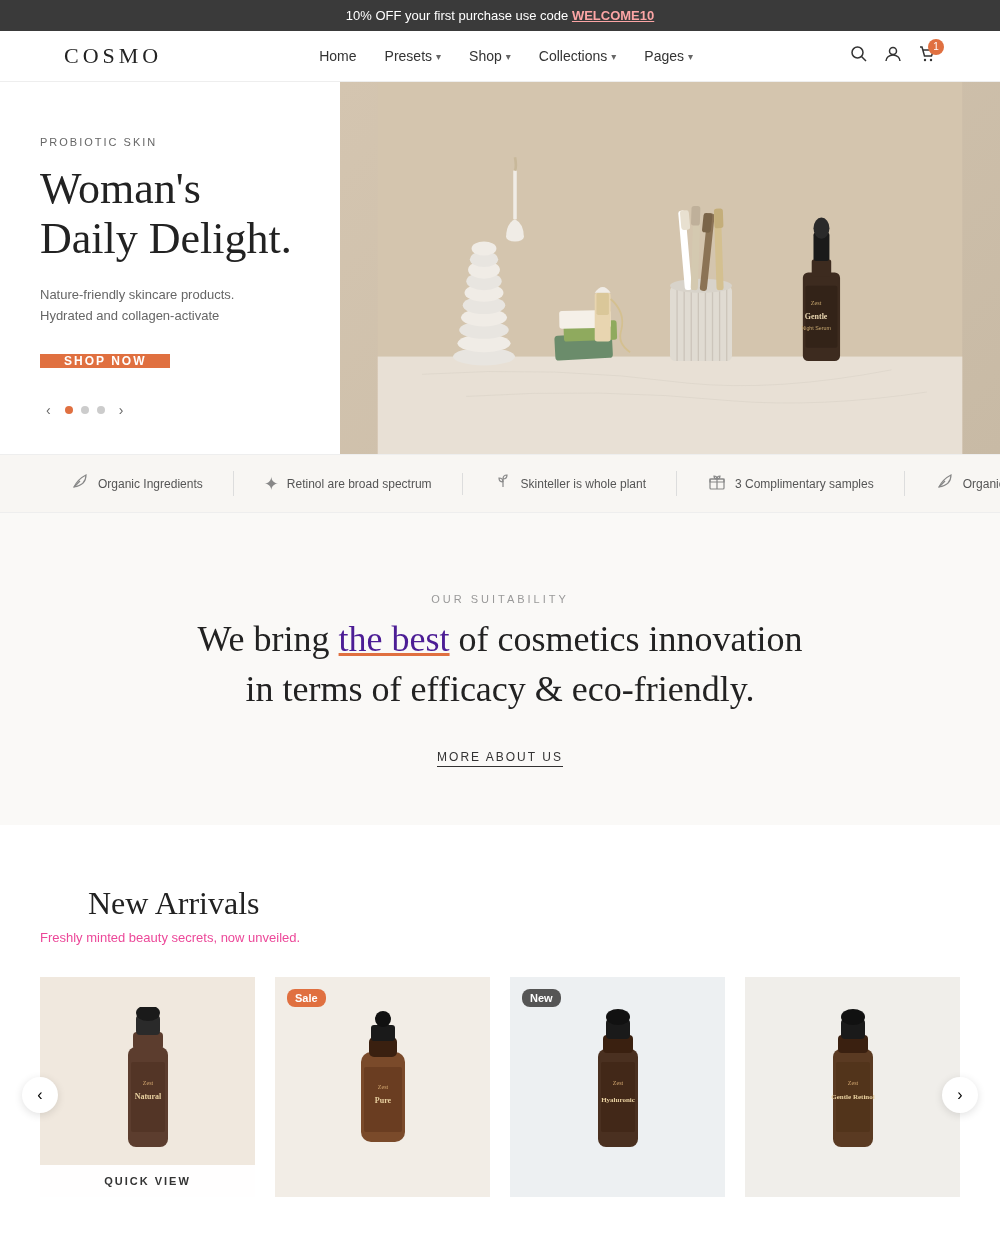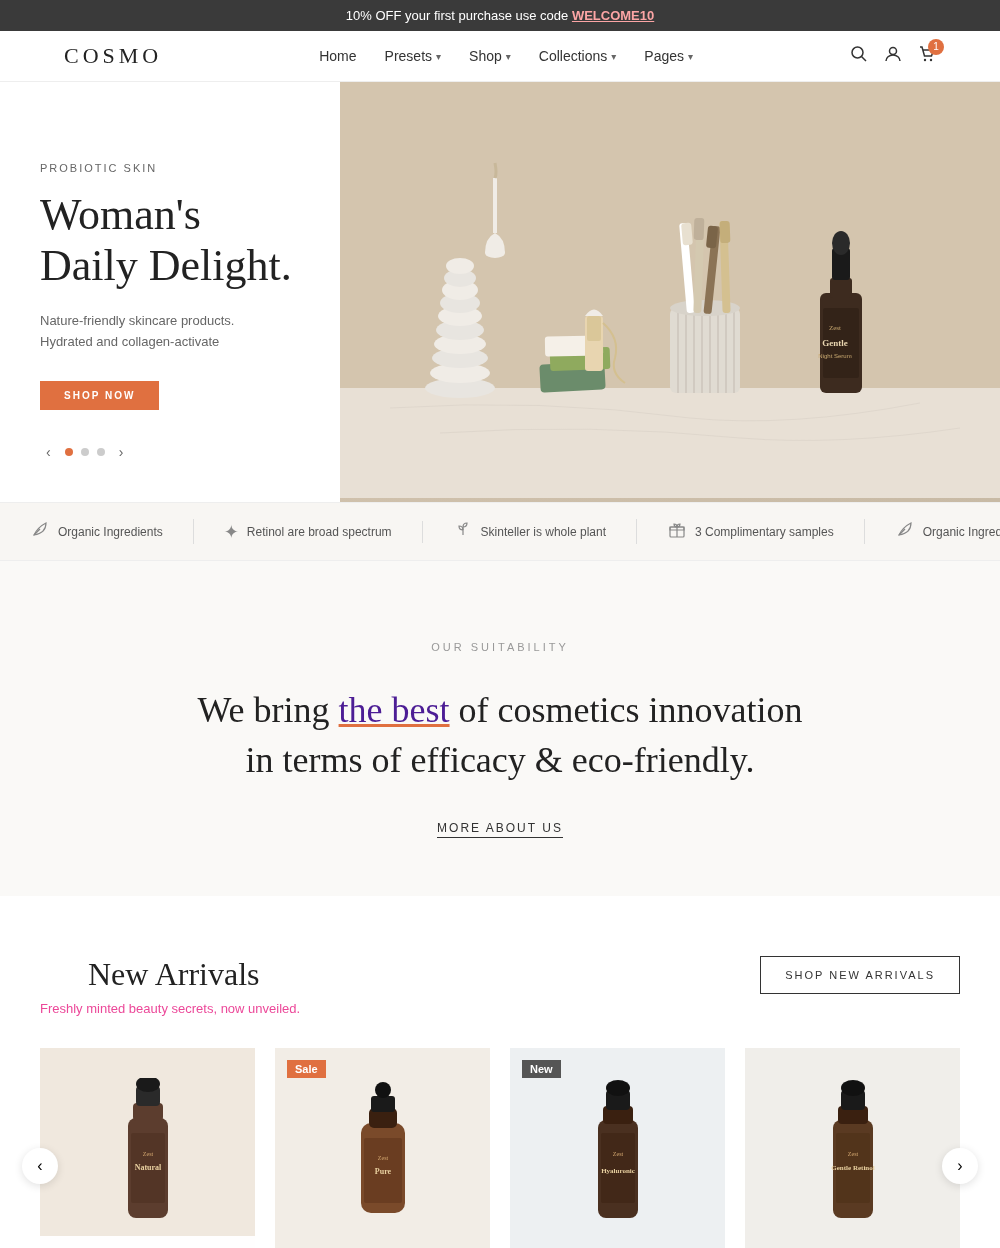--- a/index.html
+++ b/index.html
@@ -70,24 +70,23 @@
       font-size: 10px;
       display: flex;
       align-items: center;
       justify-content: center;
       font-family: Arial, sans-serif;
     }
 
     
     .hero {
       display: flex;
-      height: 420px;
+      height: 372px;
       position: relative;
       overflow: hidden;
-      align-items: flex-end;
     }
     .hero-text {
       width: 340px;
       flex-shrink: 0;
       padding: 60px 40px 40px 40px;
       display: flex;
       flex-direction: column;
       justify-content: center;
       background: #fff;
     }
@@ -111,22 +110,22 @@
       font-family: Arial, sans-serif;
       font-size: 13px;
       color: #666;
       line-height: 1.6;
       margin-bottom: 28px;
     }
     .shop-now-btn {
       background: #e07040;
       color: #fff;
       border: none;
-      padding: 9px 24px;
-      font-size: 10px;
+      padding: 0 24px;
+      font-size: 12px;
       letter-spacing: 2px;
       text-transform: uppercase;
       font-family: Arial, sans-serif;
       cursor: pointer;
       font-weight: bold;
       width: fit-content;
     }
     .hero-image {
       flex: 1;
       background: linear-gradient(135deg, #d4c5b0 0%, #c8baa5 100%);
@@ -166,20 +165,21 @@
       padding: 16px 0;
       overflow: hidden;
       border-top: 1px solid #eee;
       border-bottom: 1px solid #eee;
     }
     .features-inner {
       display: flex;
       align-items: center;
       gap: 0;
       white-space: nowrap;
+      padding-left: 40px;
     }
     .feature-item {
       display: flex;
       align-items: center;
       gap: 8px;
       padding: 0 30px;
       border-right: 1px solid #ddd;
       font-family: Arial, sans-serif;
       font-size: 12px;
       color: #555;
@@ -192,21 +192,21 @@
       padding: 80px 40px 60px;
       text-align: center;
       background: #faf9f7;
     }
     .section-label {
       font-family: Arial, sans-serif;
       font-size: 11px;
       letter-spacing: 3px;
       text-transform: uppercase;
       color: #999;
-      margin-bottom: 32px;
+      margin-bottom: 9px;
     }
     .suitability-title {
       font-family: 'Georgia', serif;
       font-size: 36px;
       font-weight: normal;
       color: #222;
       line-height: 1.4;
       margin-bottom: 32px;
     }
     .suitability-title .highlight {
@@ -286,20 +286,21 @@
     .product-badge {
       position: absolute;
       top: 12px;
       left: 12px;
       background: #e07040;
       color: #fff;
       font-family: Arial, sans-serif;
       font-size: 11px;
       padding: 3px 8px;
       font-weight: bold;
+      border-radius: 8px;
     }
     .product-badge.new { background: #555; }
     .quick-view-overlay {
       position: absolute;
       bottom: 0;
       left: 0;
       right: 0;
       background: rgba(255,255,255,0.95);
       padding: 10px;
       text-align: center;
@@ -541,21 +542,20 @@
   </h2>
   <a href="#" class="more-about-link">MORE ABOUT US</a>
 </section>
 
 <section class="new-arrivals-section">
   <div class="new-arrivals-header">
     <div>
       <h2 class="new-arrivals-title">New Arrivals</h2>
       <p class="new-arrivals-subtitle">Freshly minted beauty secrets, now unveiled.</p>
     </div>
-    <button class="shop-new-arrivals-btn">SHOP NEW ARRIVALS</button>
   </div>
 
   <div class="products-grid">
     <button class="grid-nav left">‹</button>
 
     <div class="product-card">
       <div class="product-image-wrap" style="background:#f0e8de;">
         <svg width="100" height="160" viewBox="0 0 100 160">
           <rect x="30" y="40" width="40" height="100" rx="8" fill="#5c3d2e"></rect>
           <rect x="35" y="25" width="30" height="18" rx="4" fill="#5c3d2e"></rect>

